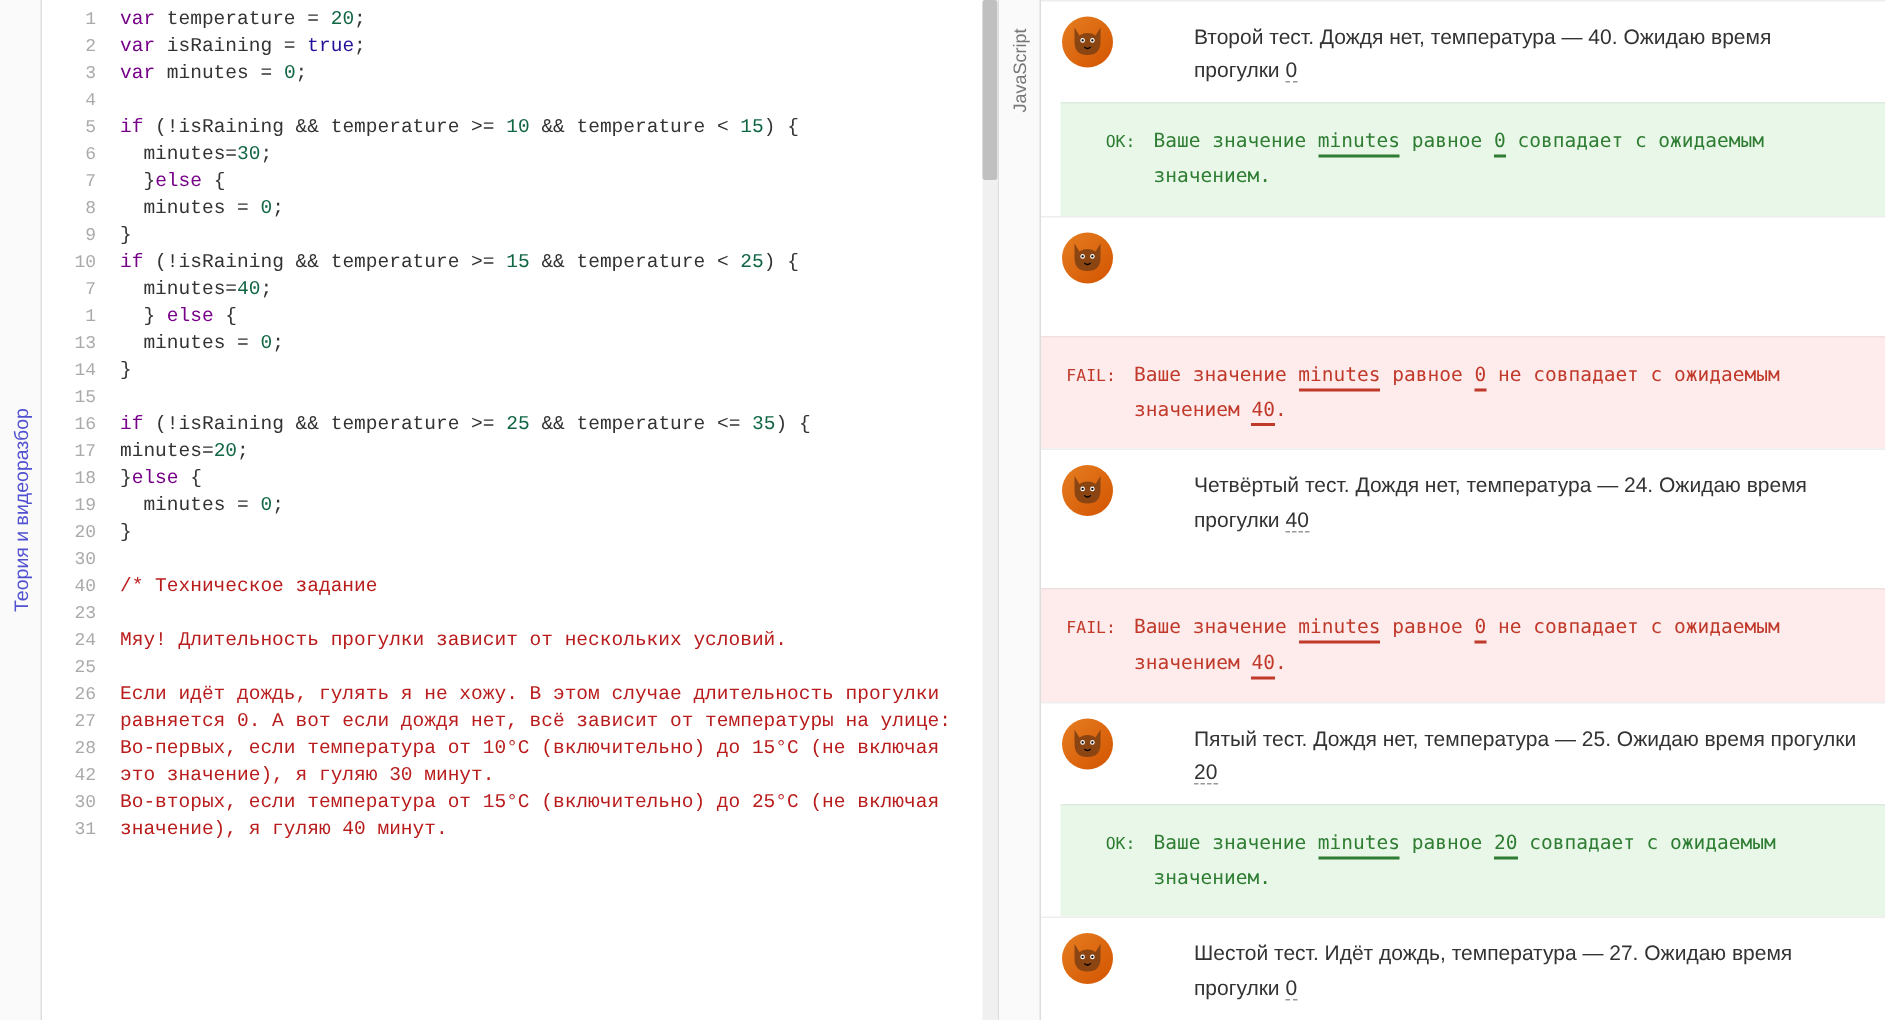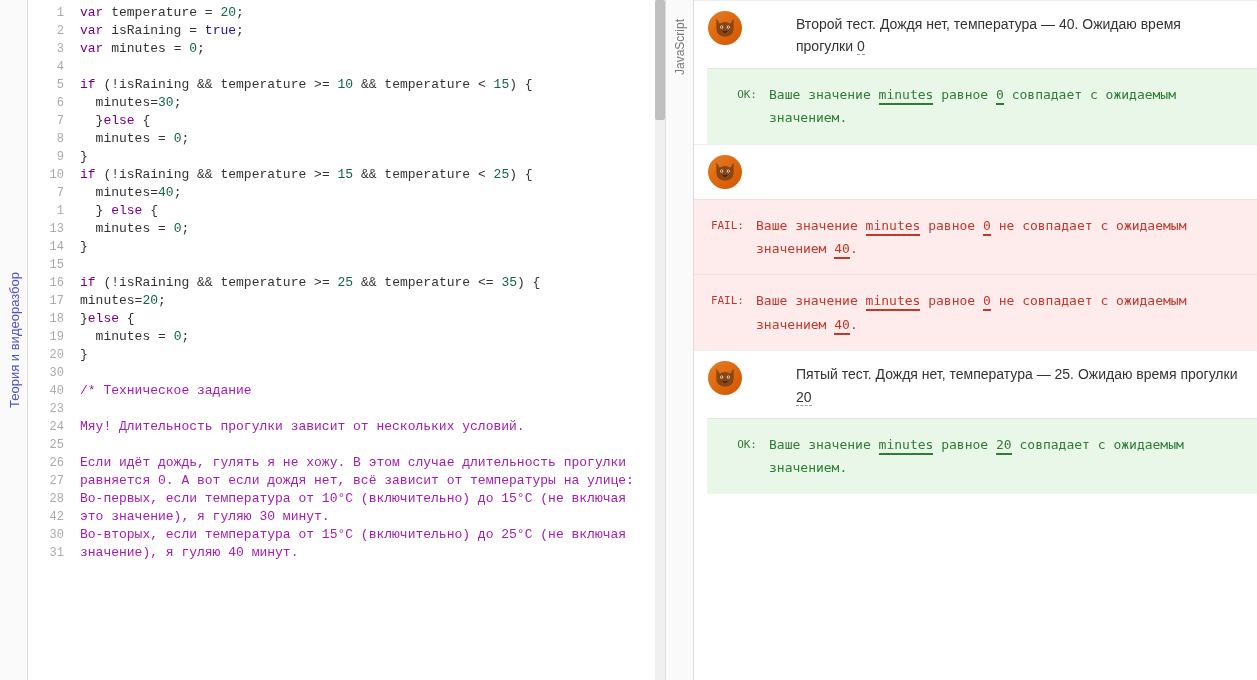--- a/index.html
+++ b/index.html
@@ -54,21 +54,21 @@
     font-size: 13px;
     line-height: 18px;
     white-space: pre;
     overflow: auto;
   }
   .code-line { height: 18px; white-space: pre-wrap; }
   .tok-kw { color: #708; }
   .tok-num { color: #164; }
   .tok-bool { color: #219; }
   .tok-op { color: #333; }
-  .tok-comment { color: #a21caf; }
+  .tok-comment { color: #b91c1c; }
   .editor-scrollbar {
     position: absolute;
     top: 0; right: 0; width: 10px; height: 100%;
     background: #f0f0f0;
   }
   .editor-thumb {
     position: absolute;
     top: 0; right: 0; width: 10px; height: 120px;
     background: #c0c0c0;
     border-radius: 2px;
@@ -123,21 +123,21 @@
   .result-block {
     padding: 14px 16px 14px 14px;
     font-family: Consolas, monospace;
     font-size: 13px;
     line-height: 1.8;
     display: flex;
     align-items: flex-start;
     border-top: 1px solid rgba(0,0,0,0.05);
   }
   .result-ok { background: #e9f7e9; color: #2e7d32; margin-left: 13px; }
-  .result-fail { background: #fdeceb; color: #c0392b; }
+  .result-fail { background: #fdeceb; color: #c0392b; margin-top: 25px; }
   .result-label {
     width: 48px;
     font-size: 11px;
     text-align: right;
     padding-right: 12px;
     flex-shrink: 0;
     padding-top: 2px;
   }
   .result-msg { flex: 1; }
   .result-msg .ul-g { border-bottom: 2px solid #2e7d32; padding-bottom:1px;}
@@ -221,20 +221,33 @@
           <circle cx="9" cy="11" r=".7" fill="#000"></circle>
           <circle cx="15" cy="11" r=".7" fill="#000"></circle>
           <path d="M10 15 Q12 17 14 15" stroke="#000" stroke-width=".8" fill="none"></path>
         </svg>
       </div>
     </div>
     <div class="result-block result-fail">
       <div class="result-label">FAIL:</div>
       <div class="result-msg">Ваше значение <span class="ul-r">minutes</span> равное <span class="ul-r">0</span> не совпадает с ожидаемым значением <span class="ul-r">40</span>.</div>
     </div>
+    <div class="test-block">
+      <div class="avatar">
+        <svg viewBox="0 0 24 24">
+          <path fill="#8b4513" d="M4 3 L7 8 Q12 5 17 8 L20 3 L20 12 Q20 20 12 20 Q4 20 4 12 Z"></path>
+          <circle cx="9" cy="11" r="1.4" fill="#fff"></circle>
+          <circle cx="15" cy="11" r="1.4" fill="#fff"></circle>
+          <circle cx="9" cy="11" r=".7" fill="#000"></circle>
+          <circle cx="15" cy="11" r=".7" fill="#000"></circle>
+          <path d="M10 15 Q12 17 14 15" stroke="#000" stroke-width=".8" fill="none"></path>
+        </svg>
+      </div>
+      <div class="test-text">Четвёртый тест. Дождя нет, температура — 24. Ожидаю время прогулки <span class="ul">40</span></div>
+    </div>
     <div class="result-block result-fail">
       <div class="result-label">FAIL:</div>
       <div class="result-msg">Ваше значение <span class="ul-r">minutes</span> равное <span class="ul-r">0</span> не совпадает с ожидаемым значением <span class="ul-r">40</span>.</div>
     </div>
     <div class="test-block">
       <div class="avatar">
         <svg viewBox="0 0 24 24">
           <path fill="#8b4513" d="M4 3 L7 8 Q12 5 17 8 L20 3 L20 12 Q20 20 12 20 Q4 20 4 12 Z"></path>
           <circle cx="9" cy="11" r="1.4" fill="#fff"></circle>
           <circle cx="15" cy="11" r="1.4" fill="#fff"></circle>
@@ -242,13 +255,26 @@
           <circle cx="15" cy="11" r=".7" fill="#000"></circle>
           <path d="M10 15 Q12 17 14 15" stroke="#000" stroke-width=".8" fill="none"></path>
         </svg>
       </div>
       <div class="test-text">Пятый тест. Дождя нет, температура — 25. Ожидаю время прогулки <span class="ul">20</span></div>
     </div>
     <div class="result-block result-ok">
       <div class="result-label">OK:</div>
       <div class="result-msg">Ваше значение <span class="ul-g">minutes</span> равное <span class="ul-g">20</span> совпадает с ожидаемым значением.</div>
     </div>
+    <div class="test-block">
+      <div class="avatar">
+        <svg viewBox="0 0 24 24">
+          <path fill="#8b4513" d="M4 3 L7 8 Q12 5 17 8 L20 3 L20 12 Q20 20 12 20 Q4 20 4 12 Z"></path>
+          <circle cx="9" cy="11" r="1.4" fill="#fff"></circle>
+          <circle cx="15" cy="11" r="1.4" fill="#fff"></circle>
+          <circle cx="9" cy="11" r=".7" fill="#000"></circle>
+          <circle cx="15" cy="11" r=".7" fill="#000"></circle>
+          <path d="M10 15 Q12 17 14 15" stroke="#000" stroke-width=".8" fill="none"></path>
+        </svg>
+      </div>
+      <div class="test-text">Шестой тест. Идёт дождь, температура — 27. Ожидаю время прогулки <span class="ul">0</span></div>
+    </div>
   </div>
 
 </body></html>

